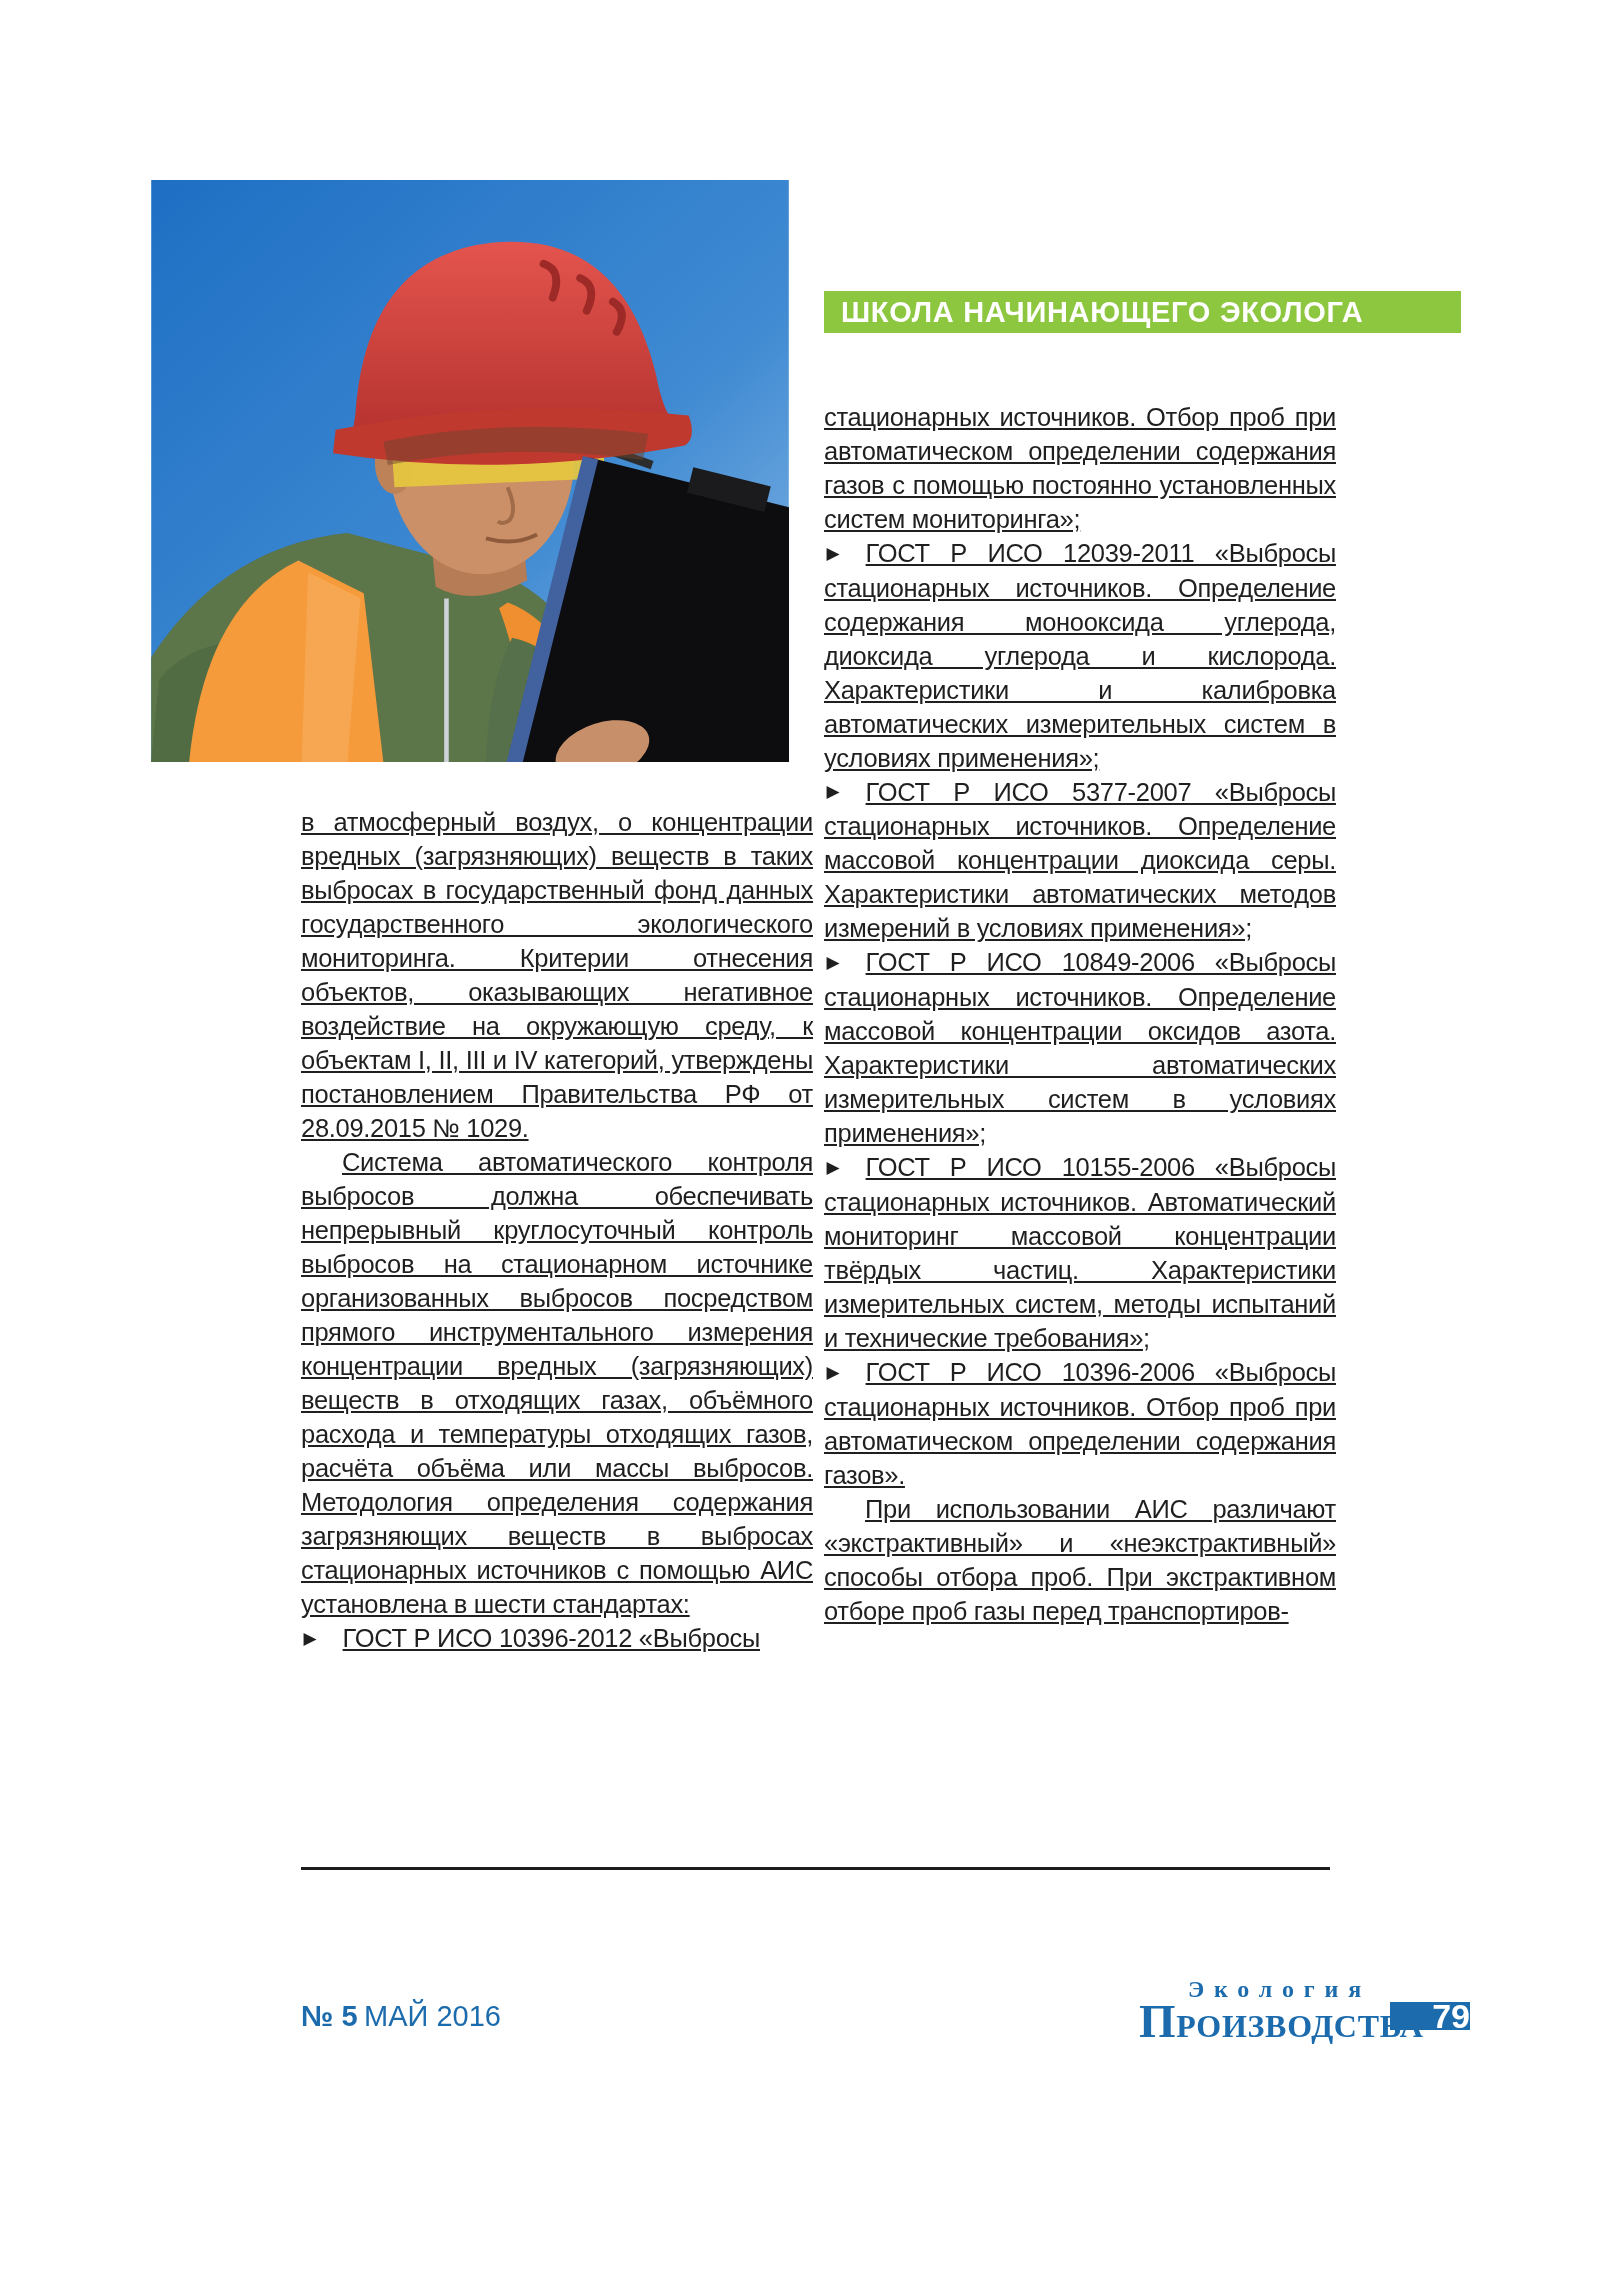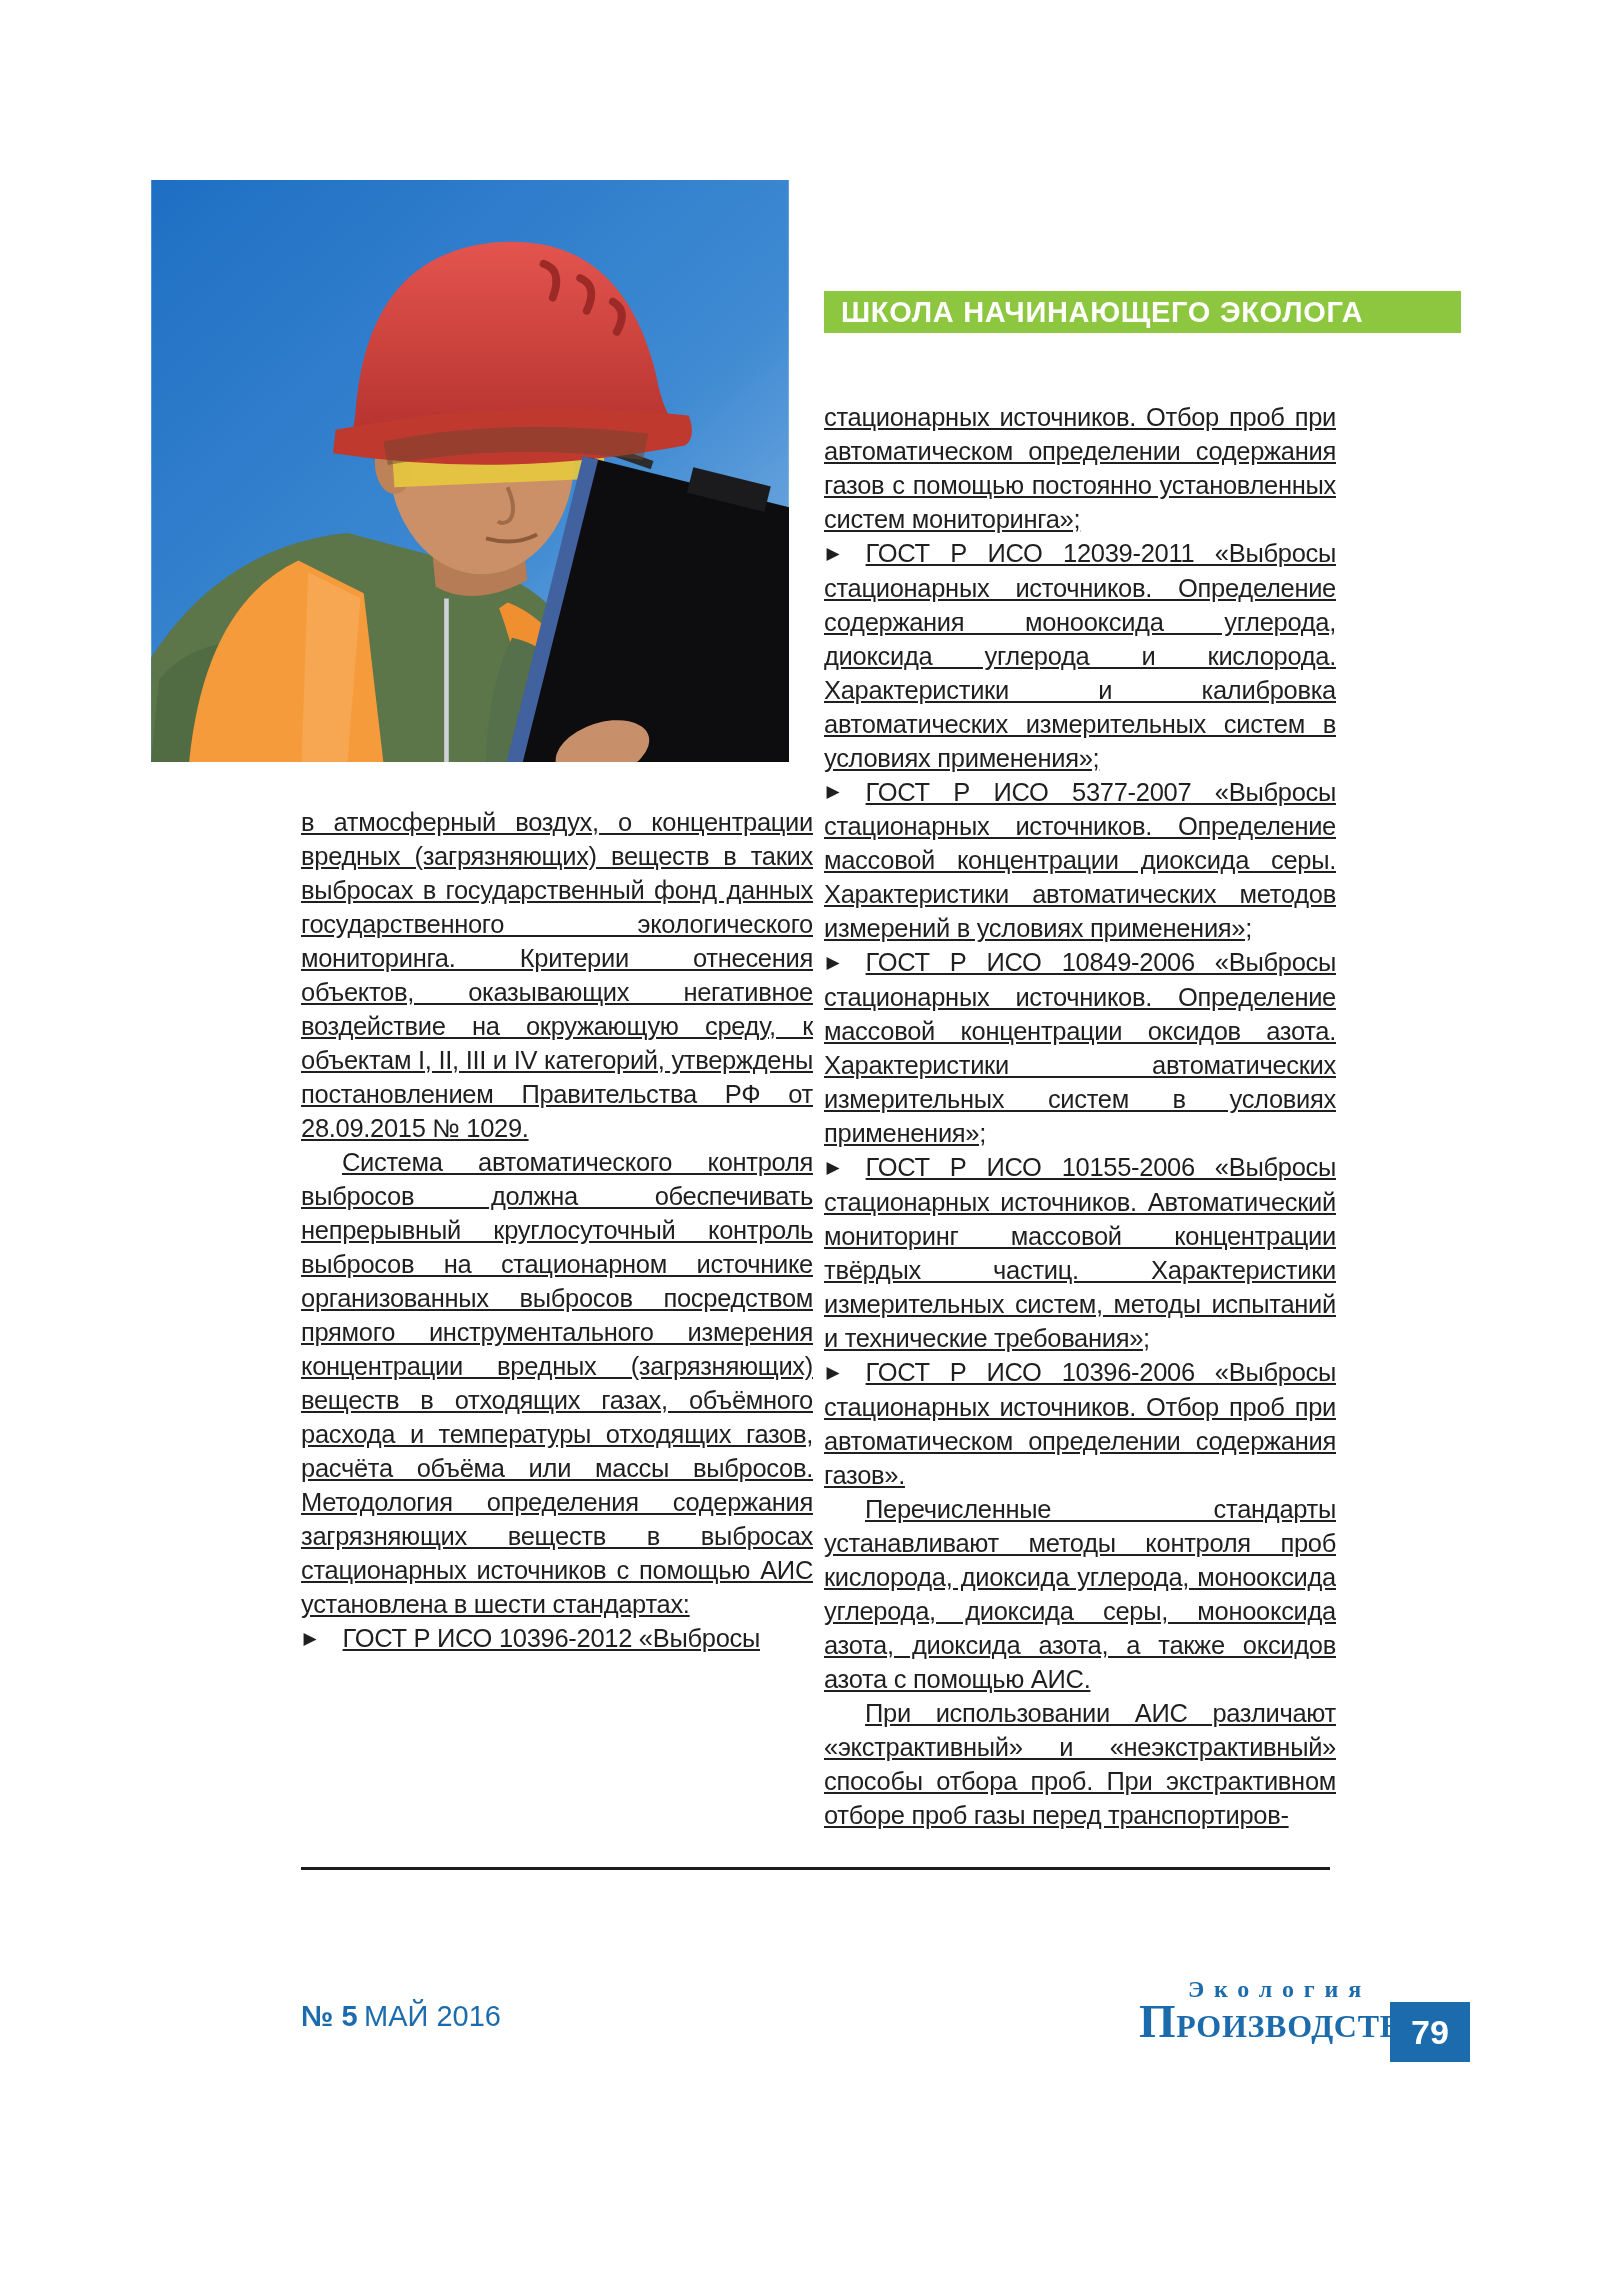--- a/index.html
+++ b/index.html
@@ -73,22 +73,22 @@
     text-align:right; color:#1b6bad;
     font-family:"Liberation Serif", serif; line-height:1;
   }
   .logo1{font-size:24px; font-weight:bold; letter-spacing:9.8px; margin-right:10px; white-space:nowrap;}
   .logo2{font-size:32px; font-weight:bold; text-transform:uppercase;
          letter-spacing:0.7px; margin-top:-2.6px; white-space:nowrap;}
   .logo2::first-letter{font-size:47px;}
 
   .page-badge{
     position:absolute; left:1390px; top:2002px;
-    width:80px; height:60px; background:#1b6bad;
-    display:flex; align-items:center; justify-content:center;
+    width:80px; height:28px; background:#1b6bad;
+    display:flex; align-items:center; justify-content:flex-end;
   }
   .page-badge span{color:#ffffff; font-weight:bold; font-size:34px;
     font-family:"Liberation Sans", sans-serif;}
 </style>
 </head>
 <body>
 
 <div class="page">
 
   <div class="photo">
@@ -156,21 +156,20 @@
     <span>ШКОЛА НАЧИНАЮЩЕГО ЭКОЛОГА</span>
   </div>
 
   <div class="col col-right">
     <p class="cont">стационарных источников. Отбор проб при автоматическом определении содержания газов с помощью постоянно установленных систем мониторинга»;</p>
     <p class="li"><span class="bullet">▶</span><span>ГОСТ Р ИСО 12039-2011 «Выбросы стационарных источников. Определение содержания монооксида углерода, диоксида углерода и кислорода. Характеристики и калибровка автоматических измерительных систем в условиях применения»;</span></p>
     <p class="li"><span class="bullet">▶</span><span>ГОСТ Р ИСО 5377-2007 «Выбросы стационарных источников. Определение массовой концентрации диоксида серы. Характеристики автоматических методов измерений в условиях применения»;</span></p>
     <p class="li"><span class="bullet">▶</span><span>ГОСТ Р ИСО 10849-2006 «Выбросы стационарных источников. Определение массовой концентрации оксидов азота. Характеристики автоматических измерительных систем в условиях применения»;</span></p>
     <p class="li"><span class="bullet">▶</span><span>ГОСТ Р ИСО 10155-2006 «Выбросы стационарных источников. Автоматический мониторинг массовой концентрации твёрдых частиц. Характеристики измерительных систем, методы испытаний и технические требования»;</span></p>
     <p class="li"><span class="bullet">▶</span><span>ГОСТ Р ИСО 10396-2006 «Выбросы стационарных источников. Отбор проб при автоматическом определении содержания газов».</span></p>
-    <p class="ind">Перечисленные стандарты устанавливают методы контроля проб кислорода, диоксида углерода, монооксида углерода, диоксида серы, монооксида азота, диоксида азота, а также оксидов азота с помощью АИС.</p>
     <p class="ind">При использовании АИС различают «экстрактивный» и «неэкстрактивный» способы отбора проб. При экстрактивном отборе проб газы перед транспортиров-</p>
   </div>
 
   <div class="col col-left">
     <p class="cont">в атмосферный воздух, о концентрации вредных (загрязняющих) веществ в таких выбросах в государственный фонд данных государственного экологического мониторинга. Критерии отнесения объектов, оказывающих негативное воздействие на окружающую среду, к объектам I, II, III и IV категорий, утверждены постановлением Правительства РФ от 28.09.2015 № 1029.</p>
     <p class="ind">Система автоматического контроля выбросов должна обеспечивать непрерывный круглосуточный контроль выбросов на стационарном источнике организованных выбросов посредством прямого инструментального измерения концентрации вредных (загрязняющих) веществ в отходящих газах, объёмного расхода и температуры отходящих газов, расчёта объёма или массы выбросов. Методология определения содержания загрязняющих веществ в выбросах стационарных источников с помощью АИС установлена в шести стандартах:</p>
     <p class="li"><span class="bullet">▶</span><span>ГОСТ Р ИСО 10396-2012 «Выбросы</span></p>
   </div>
 
   <div class="footnote-rule"></div>

